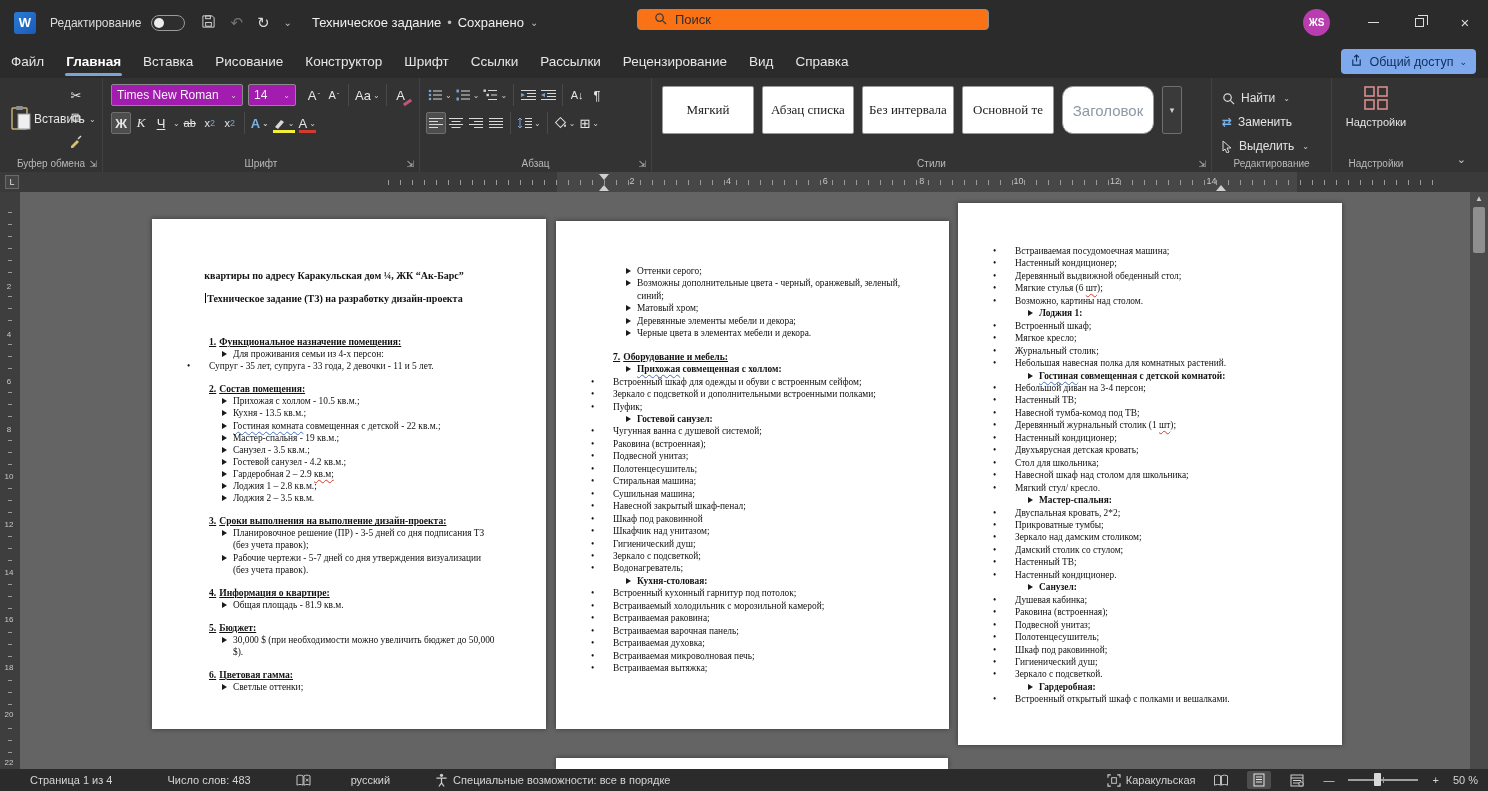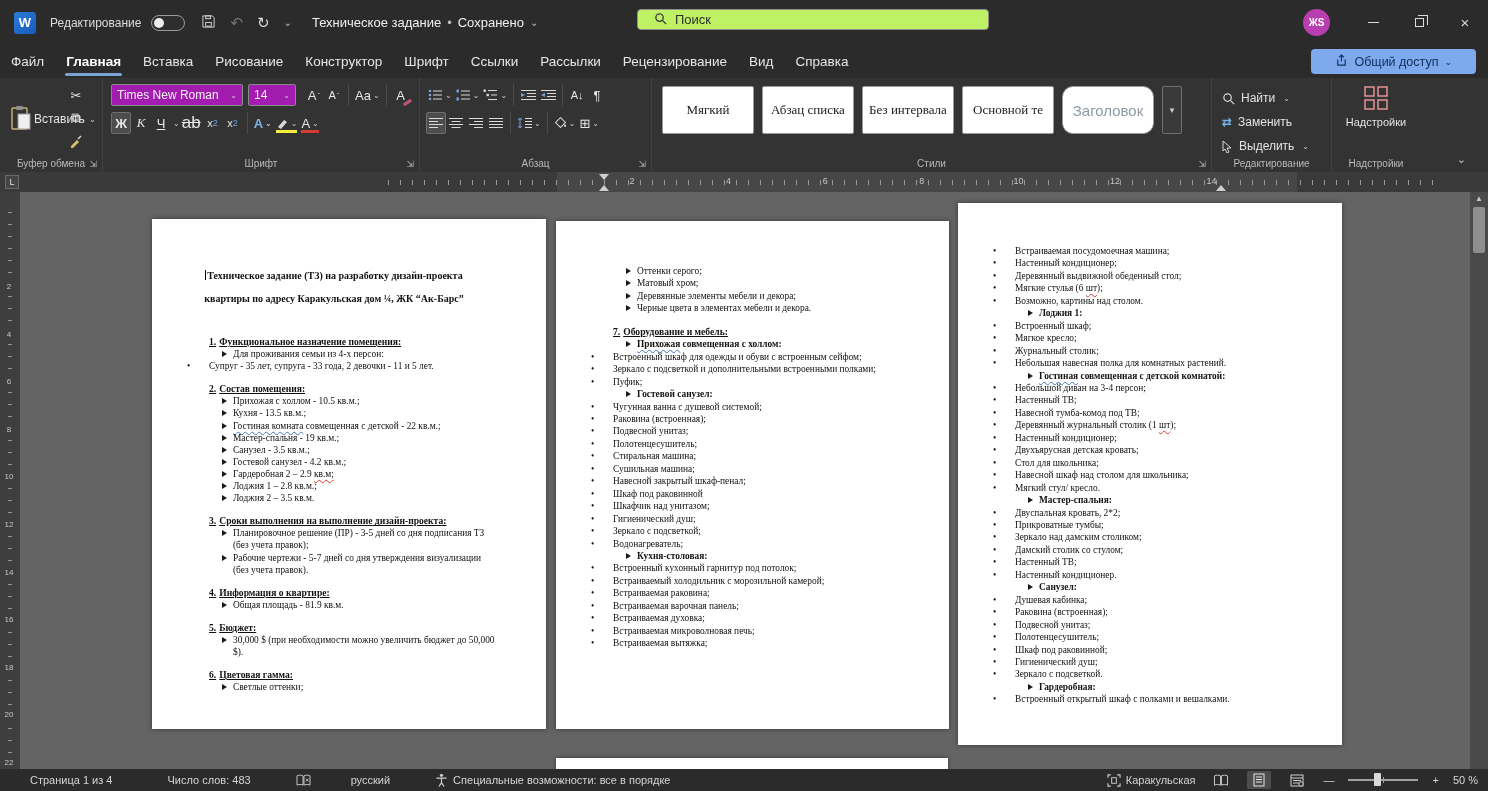--- a/index.html
+++ b/index.html
@@ -17,42 +17,42 @@
   .toggle { width:34px; height:16px; margin-left:10px; border:1px solid #9a9a9a; border-radius:9px;
     position:relative; background:#2e2e2e; }
   .toggle .knob { position:absolute; left:2px; top:2px; width:10px; height:10px; border-radius:50%; background:#ececec; }
   .qat { display:flex; align-items:center; margin-left:16px; gap:14px; }
   .qat .g { font-size:15px; color:#d9d9d9; }
   .qat .dim { color:#767676; }
   .qat .small { font-size:10px; color:#bdbdbd; }
   .doc-title { margin-left:20px; font-size:13px; color:#f0f0f0; display:flex; gap:6px; align-items:center; }
   .doc-title .sep { color:#bdbdbd; }
   .doc-title .chev { font-size:10px; color:#bdbdbd; }
-  .searchbox { position:absolute; left:637px; top:9px; width:352px; height:21px; background:#bef264;
+  .searchbox { position:absolute; left:637px; top:9px; width:352px; height:21px; background:#f97316;
     border:1px solid #8f8f8f; border-radius:4px; display:flex; align-items:center; padding-left:16px;
     color:#2e2e2e; font-size:13px; gap:8px; }
   .tb-right { position:absolute; right:0; top:0; height:45px; display:flex; align-items:center; }
   .avatar { width:27px; height:27px; border-radius:50%; background:#b83dae; color:#fff; font-size:10px;
     font-weight:bold; display:flex; align-items:center; justify-content:center; margin-right:20px; }
   .winbtn { width:46px; height:45px; display:flex; align-items:center; justify-content:center; color:#dcdcdc; }
   .min-glyph { display:block; width:11px; height:1px; background:#dcdcdc; }
   .restore-glyph { position:relative; width:9px; height:9px; border:1px solid #dcdcdc; }
   .restore-glyph::before { content:''; position:absolute; top:-4px; left:2px; width:9px; height:9px;
     border-top:1px solid #dcdcdc; border-right:1px solid #dcdcdc; }
   .close-glyph { font-size:15px; line-height:1; }
 
   
   .menubar { position:absolute; top:45px; left:0; right:0; height:33px; background:#2b2b2b;
     display:flex; align-items:center; }
   .mtab { font-size:13.5px; color:#e6e6e6; padding:0 11px; height:33px; display:flex; align-items:center; position:relative; }
   .mtab.active { color:#ffffff; font-weight:bold; }
   .mtab.active::after { content:''; position:absolute; left:10px; right:10px; bottom:2px; height:3px;
     background:#7aa3d6; border-radius:2px; }
   .share-btn { position:absolute; right:12px; top:4px; height:25px; background:#7ea9ec; color:#10declare2e5c;
-    color:#102e5c; border-radius:4px; display:flex; align-items:center; padding:0 24px; gap:6px; font-size:12.5px; }
+    color:#102e5c; border-radius:4px; display:flex; align-items:center; padding:0 9px; gap:6px; font-size:12.5px; }
   .share-btn .chev { font-size:9px; }
 
   
   .ribbon { position:absolute; top:78px; left:0; right:0; height:94px; background:#333333; display:flex; }
   .rgroup { position:relative; border-right:1px solid #414141; height:94px; }
   .rgroup-label { position:absolute; bottom:3px; left:0; right:0; text-align:center; font-size:10px; color:#b9b9b9; }
   .launcher { position:absolute; bottom:3px; right:5px; font-size:9px; color:#b9b9b9; }
   .rrow { display:flex; align-items:center; }
   .rbtn { display:inline-flex; align-items:center; justify-content:center; height:22px; min-width:20px;
     color:#e6e6e6; font-size:13px; border-radius:2px; padding:0 2px; }
@@ -291,21 +291,21 @@
             <span>A</span>
           </span>
       </div>
       <div class="rrow" style="margin-top:6px;">
         <span class="rbtn pressed" style="font-weight:bold;">Ж</span>
         <span class="rbtn" style="font-style:italic;font-family:'Liberation Serif',serif;">К</span>
         <span class="rbtn" style="text-decoration:underline;">
             <span>Ч</span>
           </span>
         <span class="chev9">⌄</span>
-        <span class="rbtn" style="text-decoration:line-through;font-size:17px;">ab</span>
+        <span class="rbtn" style="text-decoration:line-through;font-size:11px;">ab</span>
         <span class="rbtn" style="font-size:11px;">
             <span>x</span>
             <sub class="blue2">2</sub>
           </span>
         <span class="rbtn" style="font-size:11px;">
             <span>x</span>
             <sup class="blue2">2</sup>
           </span>
         <span class="vdiv"></span>
         <span class="rbtn fx-blue">
@@ -501,22 +501,22 @@
           <span style="top: 328px;">12</span>
           <span style="top: 375.6px;">14</span>
           <span style="top: 423.2px;">16</span>
           <span style="top: 470.8px;">18</span>
           <span style="top: 518.4px;">20</span>
           <span style="top: 566px;">22</span>
         </div>
     </div>
 
     <div class="page" id="page1">
+        <div class="ln ln-tl">квартиры по адресу Каракульская дом ¼, ЖК “Ак-Барс”</div>
         <div class="ln ln-tl"><span class="caret"></span>Техническое задание (ТЗ) на разработку дизайн-проекта</div>
-        <div class="ln ln-tl">квартиры по адресу Каракульская дом ¼, ЖК “Ак-Барс”</div>
         <div class="ln ln-h"><span class="u"><span class="num">1.</span>Функциональное назначение помещения:</span></div>
         <div class="ln ln-a"><span class="mk mk-a"></span>Для проживания семьи из 4-х персон:</div>
         <div class="ln ln-b"><span class="mk mk-b">•</span>Супруг - 35 лет, супруга - 33 года, 2 девочки - 11 и 5 лет.</div>
         <div class="ln ln-h"><span class="u"><span class="num">2.</span>Состав помещения:</span></div>
         <div class="ln ln-a"><span class="mk mk-a"></span>Прихожая с холлом - 10.5 кв.м.;</div>
         <div class="ln ln-a"><span class="mk mk-a"></span>Кухня - 13.5 кв.м.;</div>
         <div class="ln ln-a"><span class="mk mk-a"></span><span class="wavy-b">Гостиная комната</span> совмещенная с детской - 22 кв.м.;</div>
         <div class="ln ln-a"><span class="mk mk-a"></span>Мастер-спальня - 19 кв.м.;</div>
         <div class="ln ln-a"><span class="mk mk-a"></span>Санузел - 3.5 кв.м.;</div>
         <div class="ln ln-a"><span class="mk mk-a"></span>Гостевой санузел - 4.2 кв.м.;</div>
@@ -528,20 +528,21 @@
         <div class="ln ln-a"><span class="mk mk-a"></span>Рабочие чертежи - 5-7 дней со дня утверждения визуализации (без учета правок).</div>
         <div class="ln ln-h"><span class="u"><span class="num">4.</span>Информация о квартире:</span></div>
         <div class="ln ln-a"><span class="mk mk-a"></span>Общая площадь - 81.9 кв.м.</div>
         <div class="ln ln-h"><span class="u"><span class="num">5.</span>Бюджет:</span></div>
         <div class="ln ln-a"><span class="mk mk-a"></span>30,000 $ (при необходимости можно увеличить бюджет до 50,000 $).</div>
         <div class="ln ln-h"><span class="u"><span class="num">6.</span>Цветовая гамма:</span></div>
         <div class="ln ln-a"><span class="mk mk-a"></span>Светлые оттенки;</div>
       </div>
     <div class="page" id="page2">
         <div class="ln ln-a"><span class="mk mk-a"></span>Оттенки серого;</div>
+        <div class="ln ln-a"><span class="mk mk-a"></span>Возможны дополнительные цвета - черный, оранжевый, зеленый, синий;</div>
         <div class="ln ln-a"><span class="mk mk-a"></span>Матовый хром;</div>
         <div class="ln ln-a"><span class="mk mk-a"></span>Деревянные элементы мебели и декора;</div>
         <div class="ln ln-a"><span class="mk mk-a"></span>Черные цвета в элементах мебели и декора.</div>
         <div class="ln ln-h"><span class="u"><span class="num">7.</span>Оборудование и мебель:</span></div>
         <div class="ln ln-a bold"><span class="mk mk-a"></span><span class="wavy-b">Прихожая</span> совмещенная с холлом:</div>
         <div class="ln ln-b"><span class="mk mk-b">•</span>Встроенный шкаф для одежды и обуви с встроенным сейфом;</div>
         <div class="ln ln-b"><span class="mk mk-b">•</span>Зеркало с подсветкой и дополнительными встроенными полками;</div>
         <div class="ln ln-b"><span class="mk mk-b">•</span>Пуфик;</div>
         <div class="ln ln-a bold"><span class="mk mk-a"></span>Гостевой санузел:</div>
         <div class="ln ln-b"><span class="mk mk-b">•</span>Чугунная ванна с душевой системой;</div>

